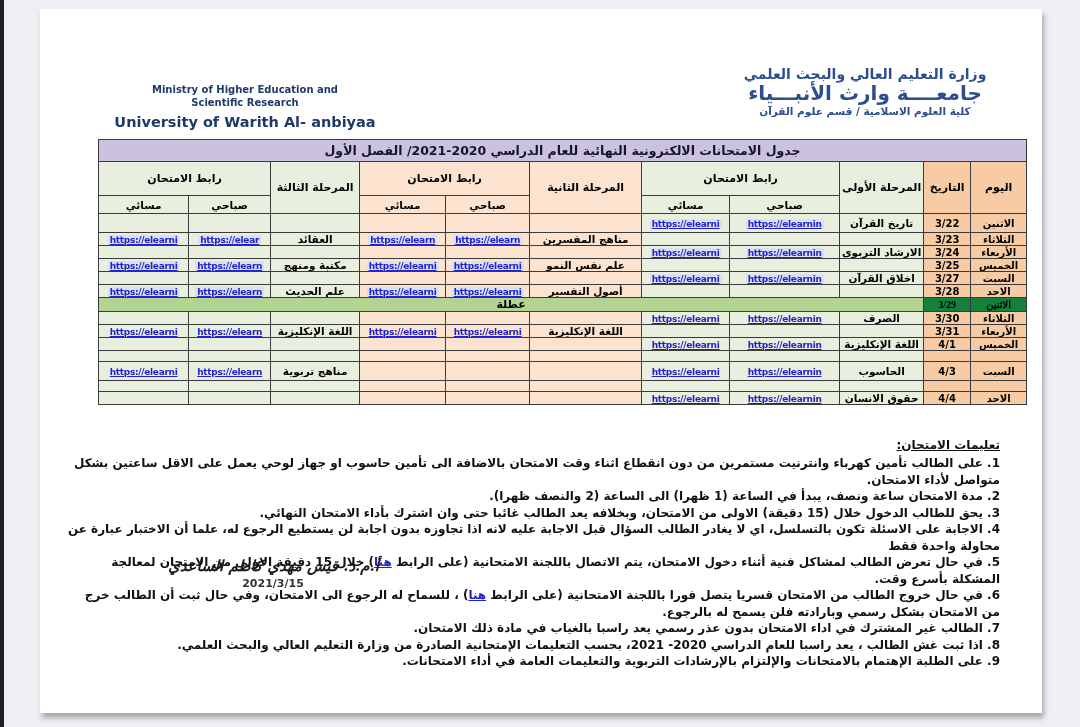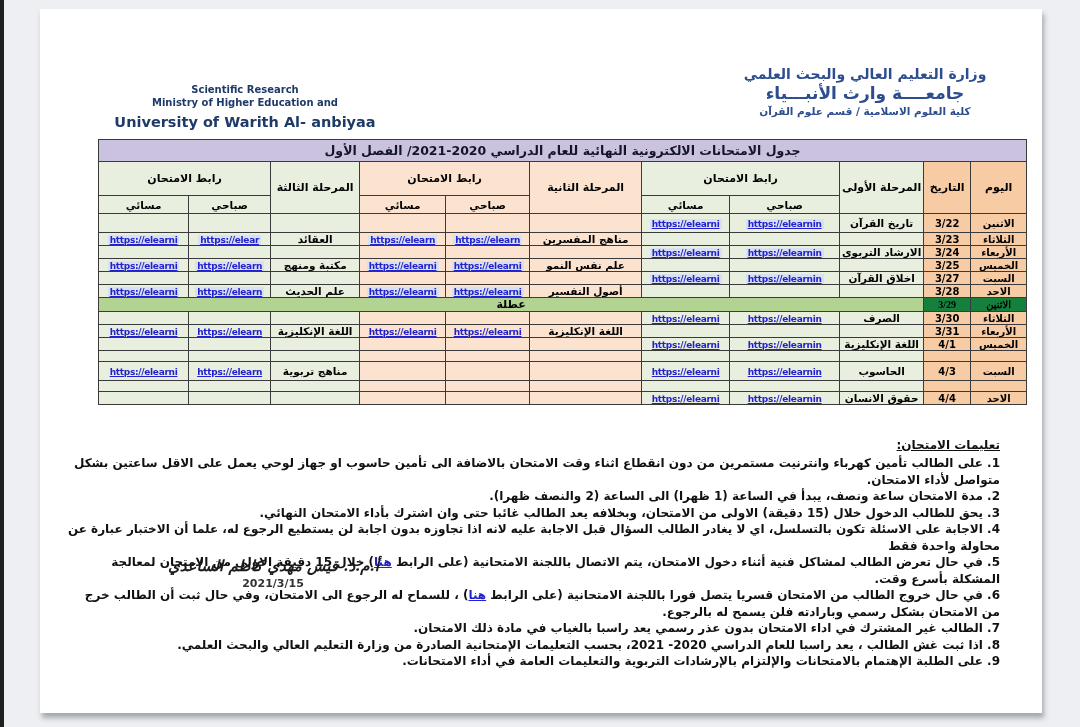--- a/index.html
+++ b/index.html
@@ -9,21 +9,21 @@
   .page { position:absolute; left:40px; top:9px; width:1002px; height:704px; background:#ffffff;
           box-shadow:2px 5px 5px rgba(140,144,150,.75); }
 
   
   .hdr-en { position:absolute; left:60px; top:74px; width:290px; text-align:center; color:#1e3a68; }
   .hdr-en .en-small { font-size:10px; font-weight:600; line-height:13px; }
   .hdr-en .en-big { font-size:14.5px; font-weight:600; margin-top:5px; }
   .logo { position:absolute; left:498px; top:50px; width:82px; height:86px; }
   .hdr-ar { position:absolute; right:22px; top:58px; width:310px; text-align:center; color:#2e4d8e; direction:rtl; }
   .hdr-ar .ar-s1 { font-size:14px; font-weight:bold; line-height:15px; }
-  .hdr-ar .ar-s2 { font-size:17px; font-weight:bold; line-height:22px; }
+  .hdr-ar .ar-s2 { font-size:20px; font-weight:bold; line-height:22px; }
   .hdr-ar .ar-s3 { font-size:10.5px; font-weight:bold; line-height:14px; }
 
   
   .tablewrap { position:absolute; left:58px; top:130px; }
   table { border-collapse:collapse; table-layout:fixed; width:928px; direction:rtl; }
   th, td { border:1px solid #3a3a3a; overflow:hidden; white-space:nowrap; text-align:center;
            vertical-align:middle; padding:0; }
   .title-row th { background:#cbc2e0; height:22px; font-size:12.5px; font-weight:bold; color:#14142b; }
   thead .hA th { height:34px; font-size:11px; font-weight:bold; color:#000; }
   thead .hB th { height:18px; font-size:10.5px; font-weight:bold; color:#000; }
@@ -56,22 +56,22 @@
   .sig-date { font-size:11px; font-weight:bold; margin-top:2px; color:#333; }
 </style>
 </head>
 <body>
 
 <div class="edge-strip"></div>
 
 <div class="page">
 
   <div class="hdr-en">
+    <div class="en-small">Ministry of Higher Education and</div>
     <div class="en-small">Scientific Research</div>
-    <div class="en-small">Ministry of Higher Education and</div>
     <div class="en-big">University of Warith Al- anbiyaa</div>
   </div>
 
 
   <div class="hdr-ar">
     <div class="ar-s1">وزارة التعليم العالي والبحث العلمي</div>
     <div class="ar-s2">جامعــــة وارث الأنبـــياء</div>
     <div class="ar-s3">كلية العلوم الاسلامية / قسم علوم القرآن</div>
   </div>
 

